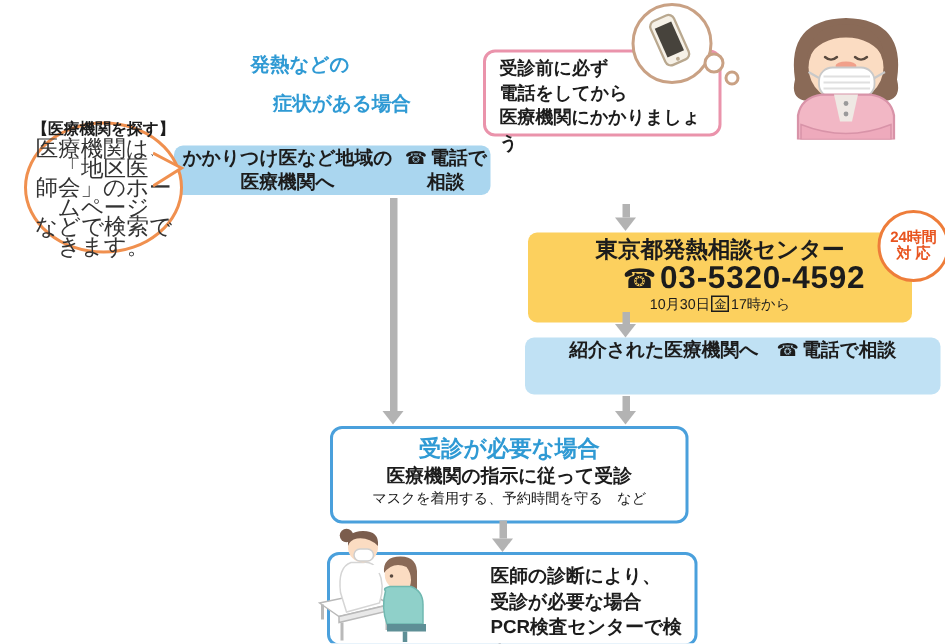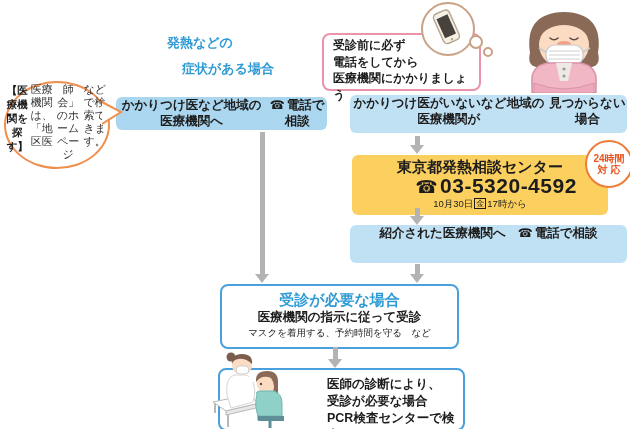--- a/index.html
+++ b/index.html
@@ -5,24 +5,24 @@
   html,body{margin:0;padding:0;background:#fff;}
   #canvas{
     position:relative;width:630px;height:429px;background:#fff;overflow:hidden;
     font-family:"Liberation Sans","DejaVu Sans",sans-serif;color:#1c1c1c;
   }
   .abs{position:absolute;}
   
   .title{left:167px;top:30px;font-size:13px;font-weight:bold;color:#2f9ad4;line-height:26px;font-family:Liberation Serif, serif;}
   .title .l2{padding-left:15px;}
   
-  .search-bubble{left:4px;top:81px;width:102px;height:84px;border:2px solid #f0904f;border-radius:50%;
-    background:#fff;display:flex;flex-direction:row;justify-content:center;text-align:center;z-index:2;}
+  .search-bubble{left:16px;top:81px;width:102px;height:84px;border:2px solid #f0904f;border-radius:50%;
+    background:#fff;display:flex;flex-direction:column;justify-content:center;text-align:center;z-index:2;}
   .search-bubble .hd{font-size:10.5px;font-weight:bold;line-height:14px;}
-  .search-bubble .bd{font-size:11px;line-height:13px;color:#333;}
+  .search-bubble .bd{font-size:15px;line-height:13px;color:#333;}
   .bubble-tail{left:102px;top:100px;z-index:3;}
   
   .note-pink{left:322px;top:33px;width:146px;height:52px;border:2px solid #ea93ab;border-radius:8px;
     background:#fff;padding:2px 0 0 9px;font-size:12px;font-weight:bold;line-height:16.5px;z-index:1;}
   
   .thought-circle{left:421px;top:2px;width:50px;height:50px;border:2px solid #c9a184;border-radius:50%;background:#fff;z-index:2;}
   .dot{border:2px solid #c9a184;border-radius:50%;background:#fff;z-index:2;}
   .dot1{left:469px;top:35px;width:10px;height:10px;}
   .dot2{left:483px;top:47px;width:6px;height:6px;}
   
@@ -113,24 +113,20 @@
     <path d="M32,78 Q62,90 92,78 L92,88 L32,88 Z" fill="#eeaabc" stroke="#d893a8" stroke-width="1"></path>
   </svg>
 
   <div class="abs bluebox box-primary">
     <div>かかりつけ医など地域の医療機関へ</div>
     <div>
       <span class="phone-ic">☎</span><span>電話で相談</span>
     </div>
   </div>
 
-  <div class="abs bluebox lighter box-nodoc">
-    <div>かかりつけ医がいないなど地域の医療機関が</div>
-    <div>見つからない場合</div>
-  </div>
 
   <div class="abs box-fever">
     <div class="nm">東京都発熱相談センター</div>
     <div class="ph">
       <span class="phone-ic">☎</span><span>03-5320-4592</span>
     </div>
     <div class="dt">
       <span>10月30日</span><span class="day-boxed">金</span><span>17時から</span>
     </div>
   </div>

